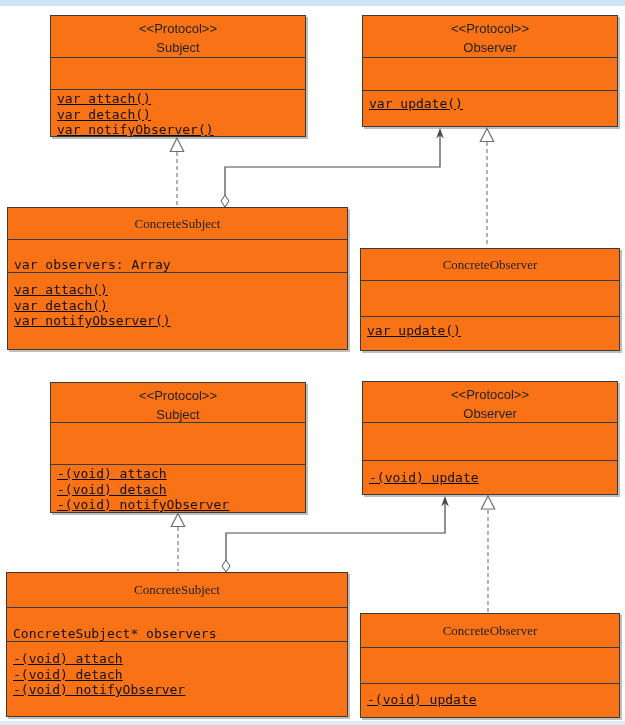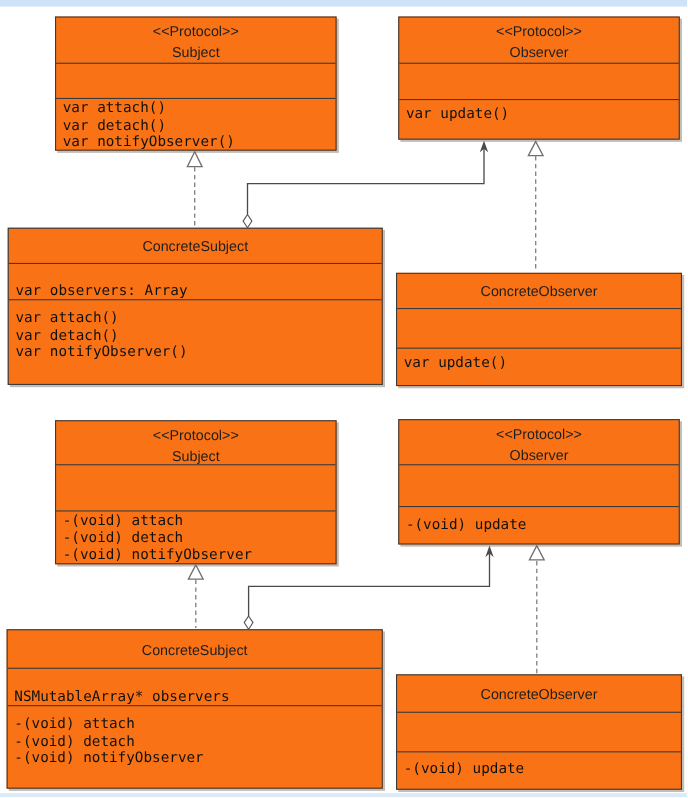--- a/index.html
+++ b/index.html
@@ -10,25 +10,25 @@
   .edge-strip{position:absolute;left:0;width:625px;}
   .edge-strip.top{top:0;height:6px;}
   .edge-strip.bottom{bottom:0;height:4px;}
 
   .uml-box{
     position:absolute;box-sizing:border-box;background:#f97316;
     border:1px solid #3b3b3b;box-shadow:2px 2px 0 rgba(138,136,130,.55);
     display:flex;flex-direction:column;
   }
   .sec{box-sizing:border-box;border-bottom:1px solid #3b3b3b;flex:0 0 auto;}
-  .sec.methods{border-bottom:none;flex:1 1 auto;}
+  .sec.methods{border-bottom:none;flex:1 1 auto;text-decoration:underline;}
   .title{ text-align:center;color:#1f1f1f; }
   .title.two-line .stereotype{font-size:13px;line-height:19px;padding-top:3px;}
   .title.two-line .cname{font-size:13px;line-height:19px;}
-  .title.one-line{display:flex;align-items:center;justify-content:center;font-size:13px;}
+  .title.one-line{display:flex;align-items:center;justify-content:center;font-size:13px;font-family:Liberation Serif, serif;}
   .attrs{display:flex;align-items:flex-end;}
   .mono{
     font-family:"DejaVu Sans Mono","Liberation Mono",monospace;
     font-size:13px;line-height:15.5px;color:#111111;
     padding-left:6px;white-space:pre;
   }
   .connectors{position:absolute;left:0;top:0;pointer-events:none;}
 
   
   #b-subj1{left:50px;top:15px;width:256px;height:122px;}
@@ -121,21 +121,21 @@
     </div>
     <div class="sec attrs"></div>
     <div class="sec methods">
       <div class="mono">-(void) update</div>
     </div>
   </div>
 
   <div class="uml-box" id="b-csubj2">
     <div class="sec title one-line">ConcreteSubject</div>
     <div class="sec attrs">
-      <div class="mono">NSMutableArray* observers</div>
+      <div class="mono">ConcreteSubject* observers</div>
     </div>
     <div class="sec methods">
       <div class="mono">-(void) attach</div>
       <div class="mono">-(void) detach</div>
       <div class="mono">-(void) notifyObserver</div>
     </div>
   </div>
 
   <div class="uml-box" id="b-cobs2">
     <div class="sec title one-line">ConcreteObserver</div>

